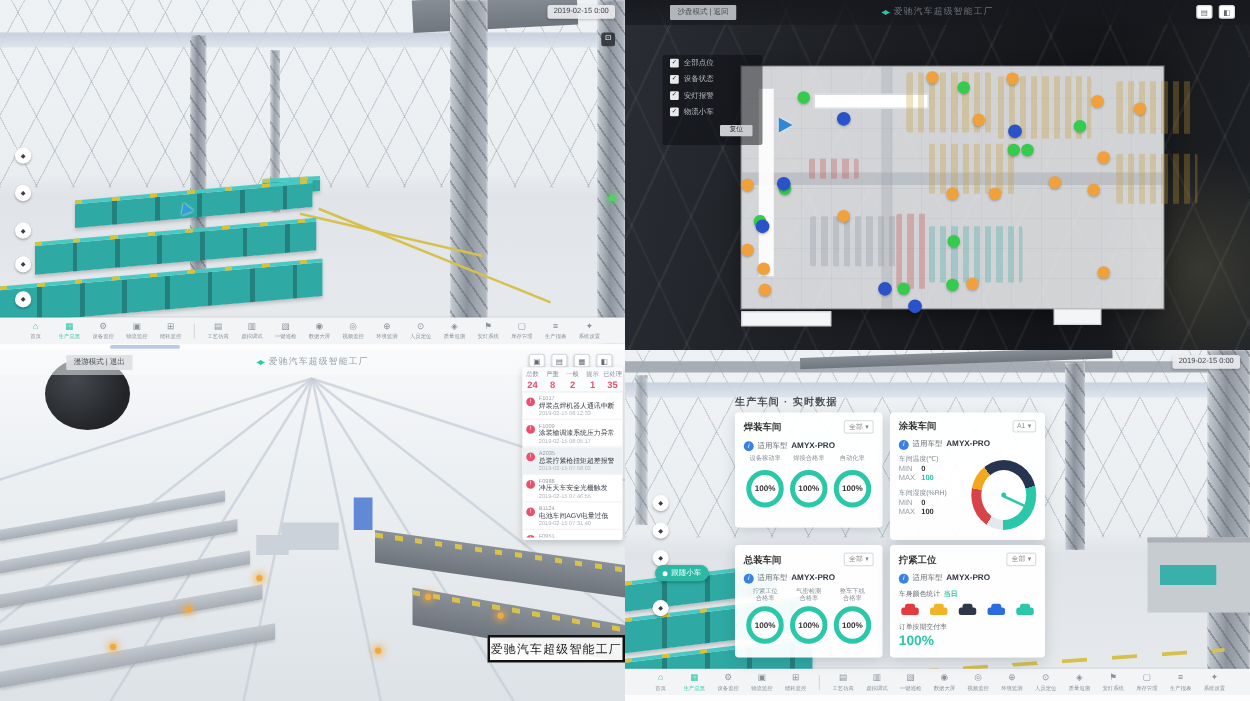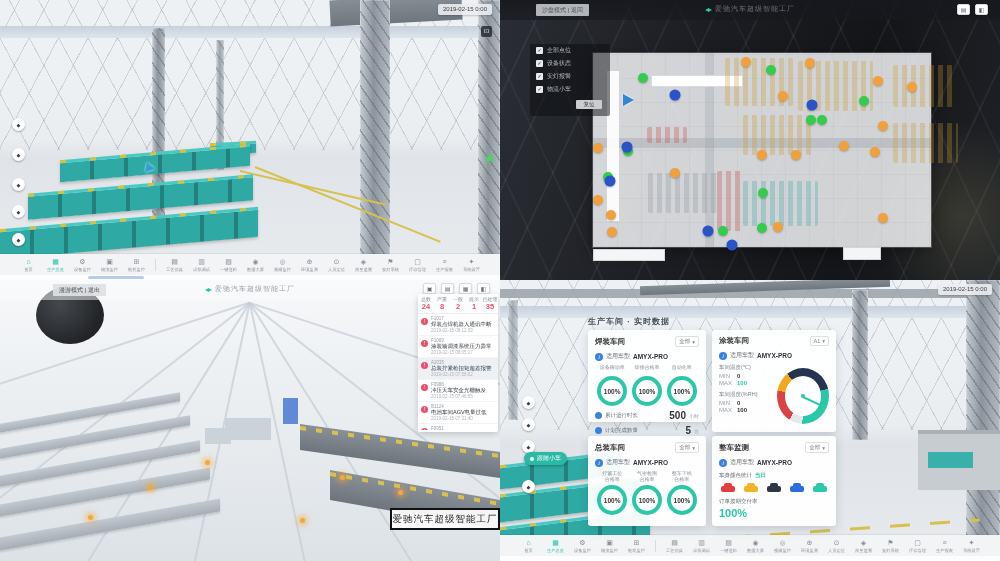--- a/index.html
+++ b/index.html
@@ -606,36 +606,20 @@
             </div>
           </div>
 
           <div class="dn">
             <div class="dn-l">自动化率</div>
             <div class="ring">
               <span>100%</span>
             </div>
           </div>
         </div>
-      <div>
-
-          <div class="krow">
-            <span class="kico"></span>
-            <span class="klbl">累计运行时长</span>
-            <span class="kval">500</span>
-            <span class="kunit">小时</span>
-          </div>
-
-          <div class="krow">
-            <span class="kico"></span>
-            <span class="klbl">计划完成数量</span>
-            <span class="kval">5</span>
-            <span class="kunit">台</span>
-          </div>
-        </div>
     </div>
 
     <div class="card" id="c3">
       <div class="chead">
         <span class="ct">总装车间</span>
         <span class="dd">
             <span>全部</span>
             <span>▾</span>
           </span>
       </div>
@@ -712,21 +696,21 @@
         </div>
         <div class="gauge">
           <div class="needle"></div>
           <div class="hub"></div>
         </div>
       </div>
     </div>
 
     <div class="card" id="c4">
       <div class="chead">
-        <span class="ct">整车监测</span>
+        <span class="ct">拧紧工位</span>
         <span class="dd">
             <span>全部</span>
             <span>▾</span>
           </span>
       </div>
       <div class="veh">
         <span class="vico">i</span>
         <span class="vlbl">适用车型</span>
         <span class="vval">AMYX-PRO</span>
       </div>

